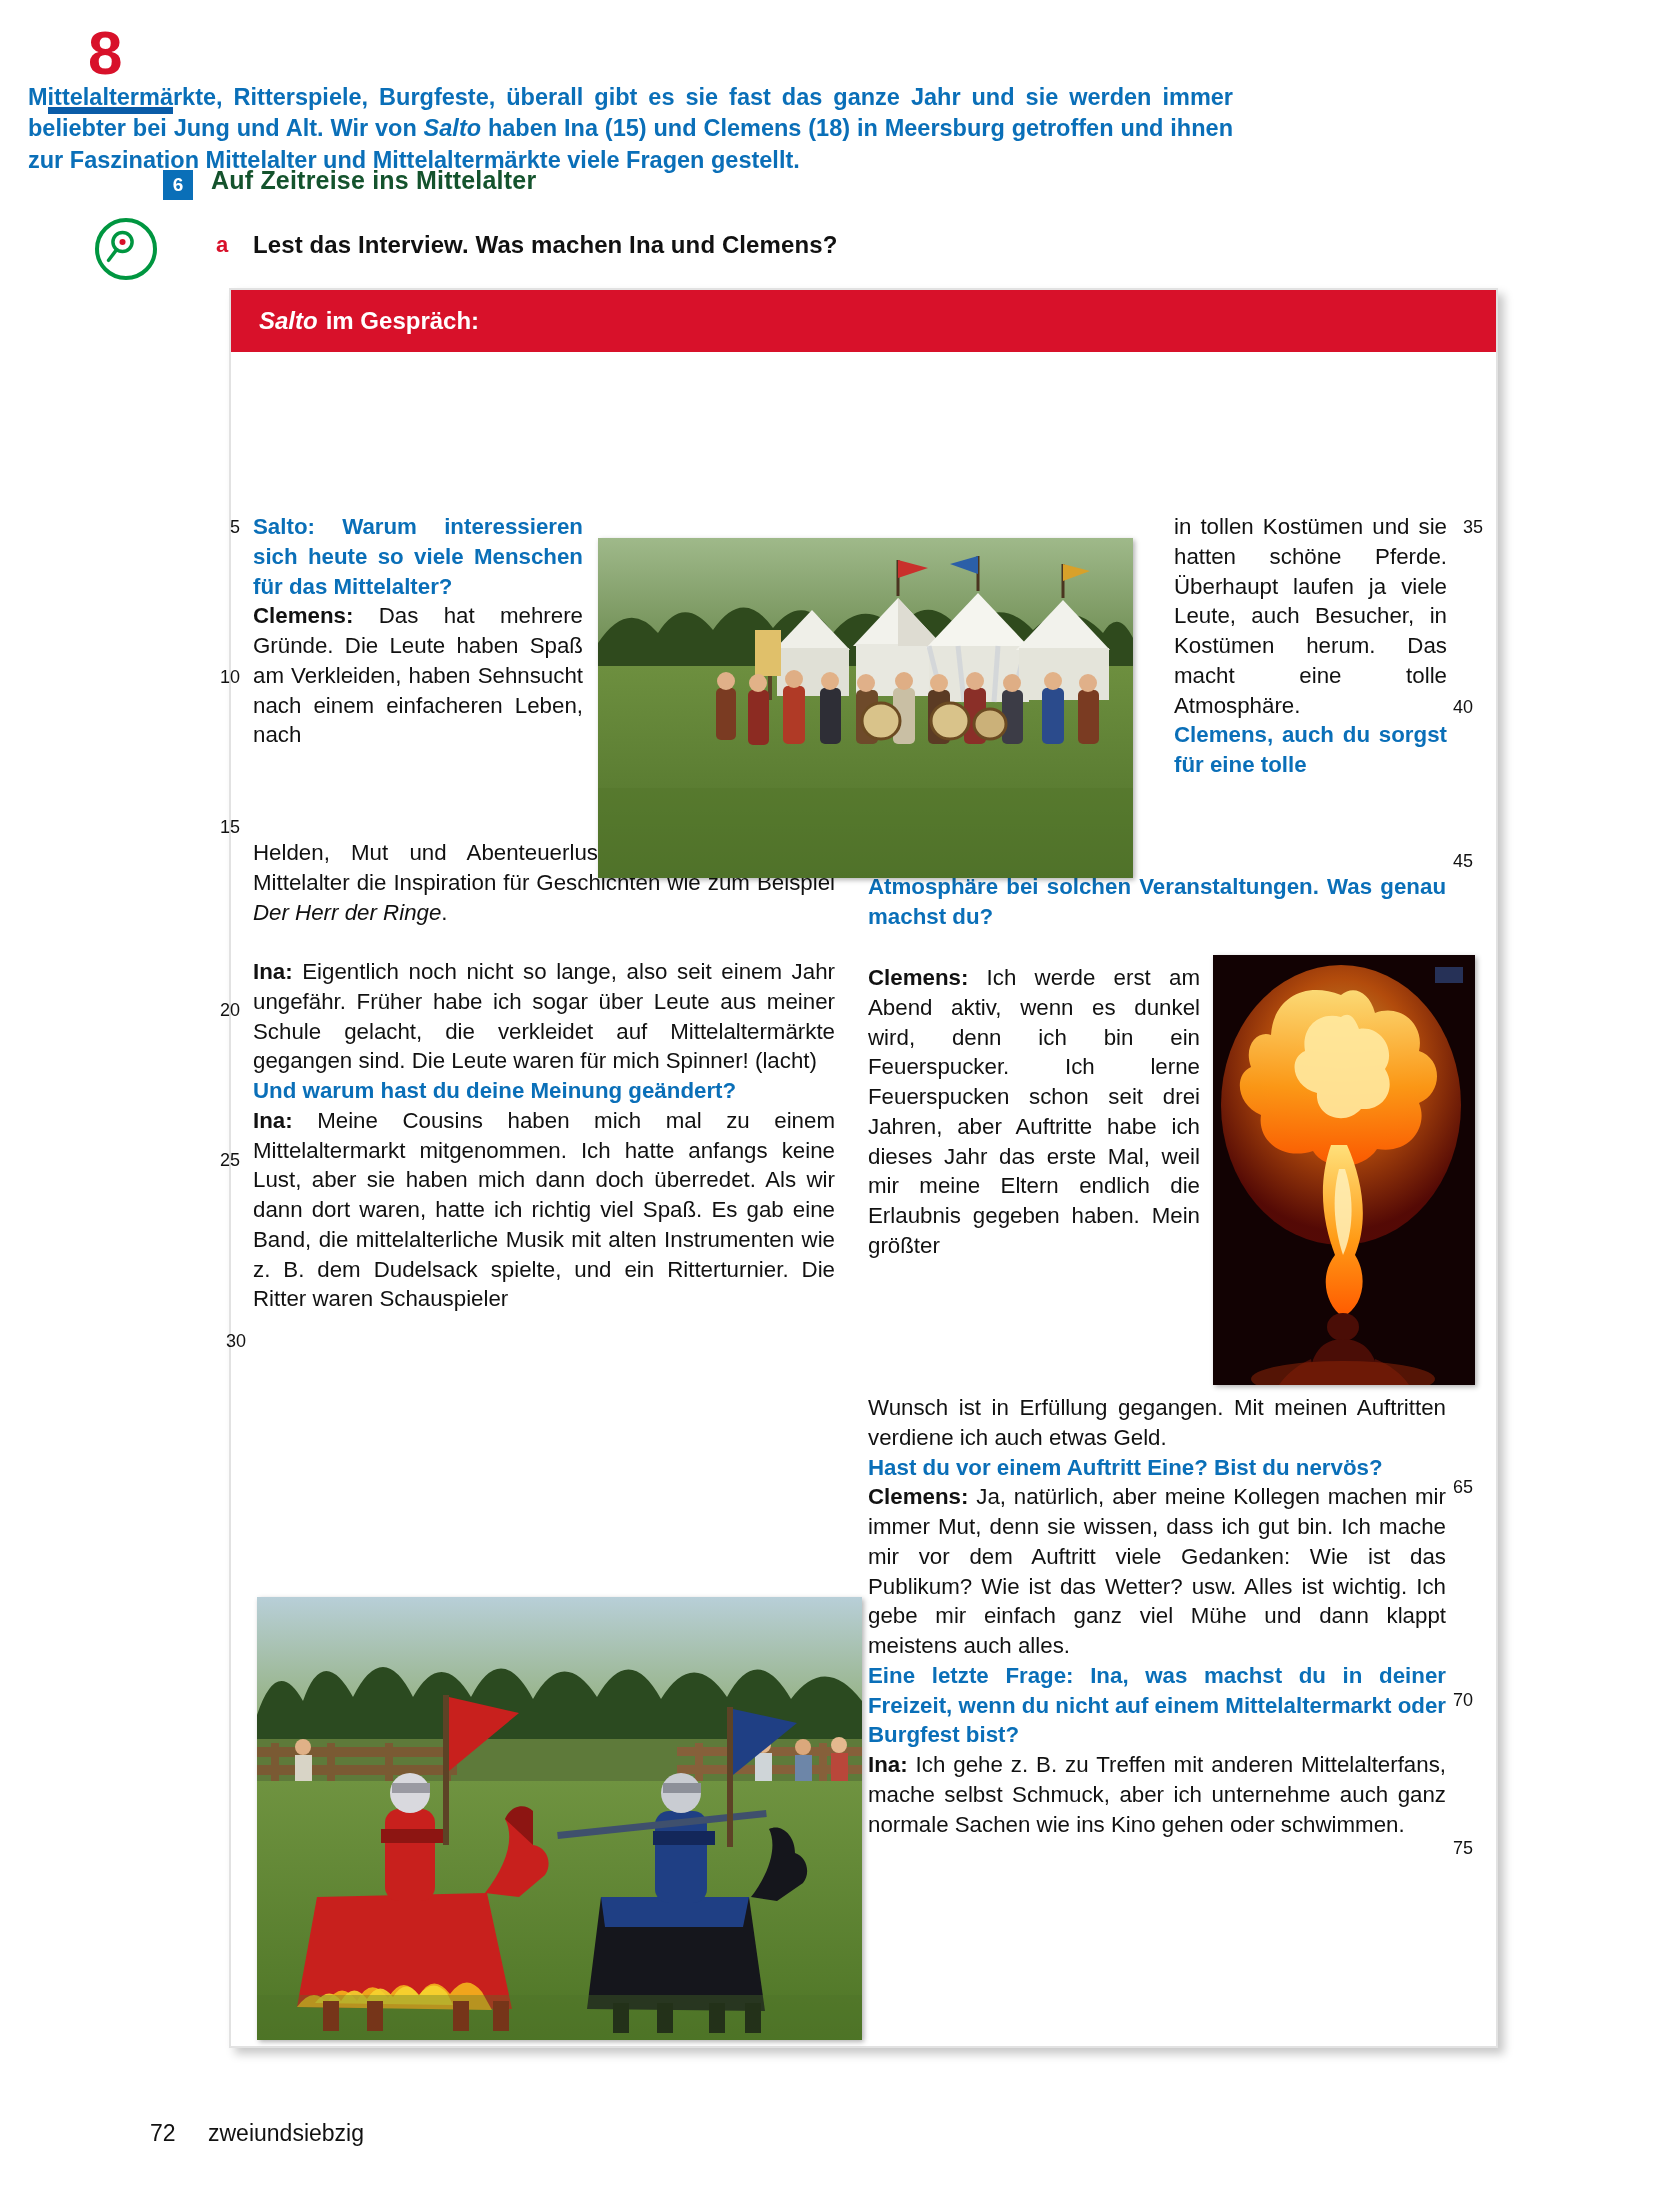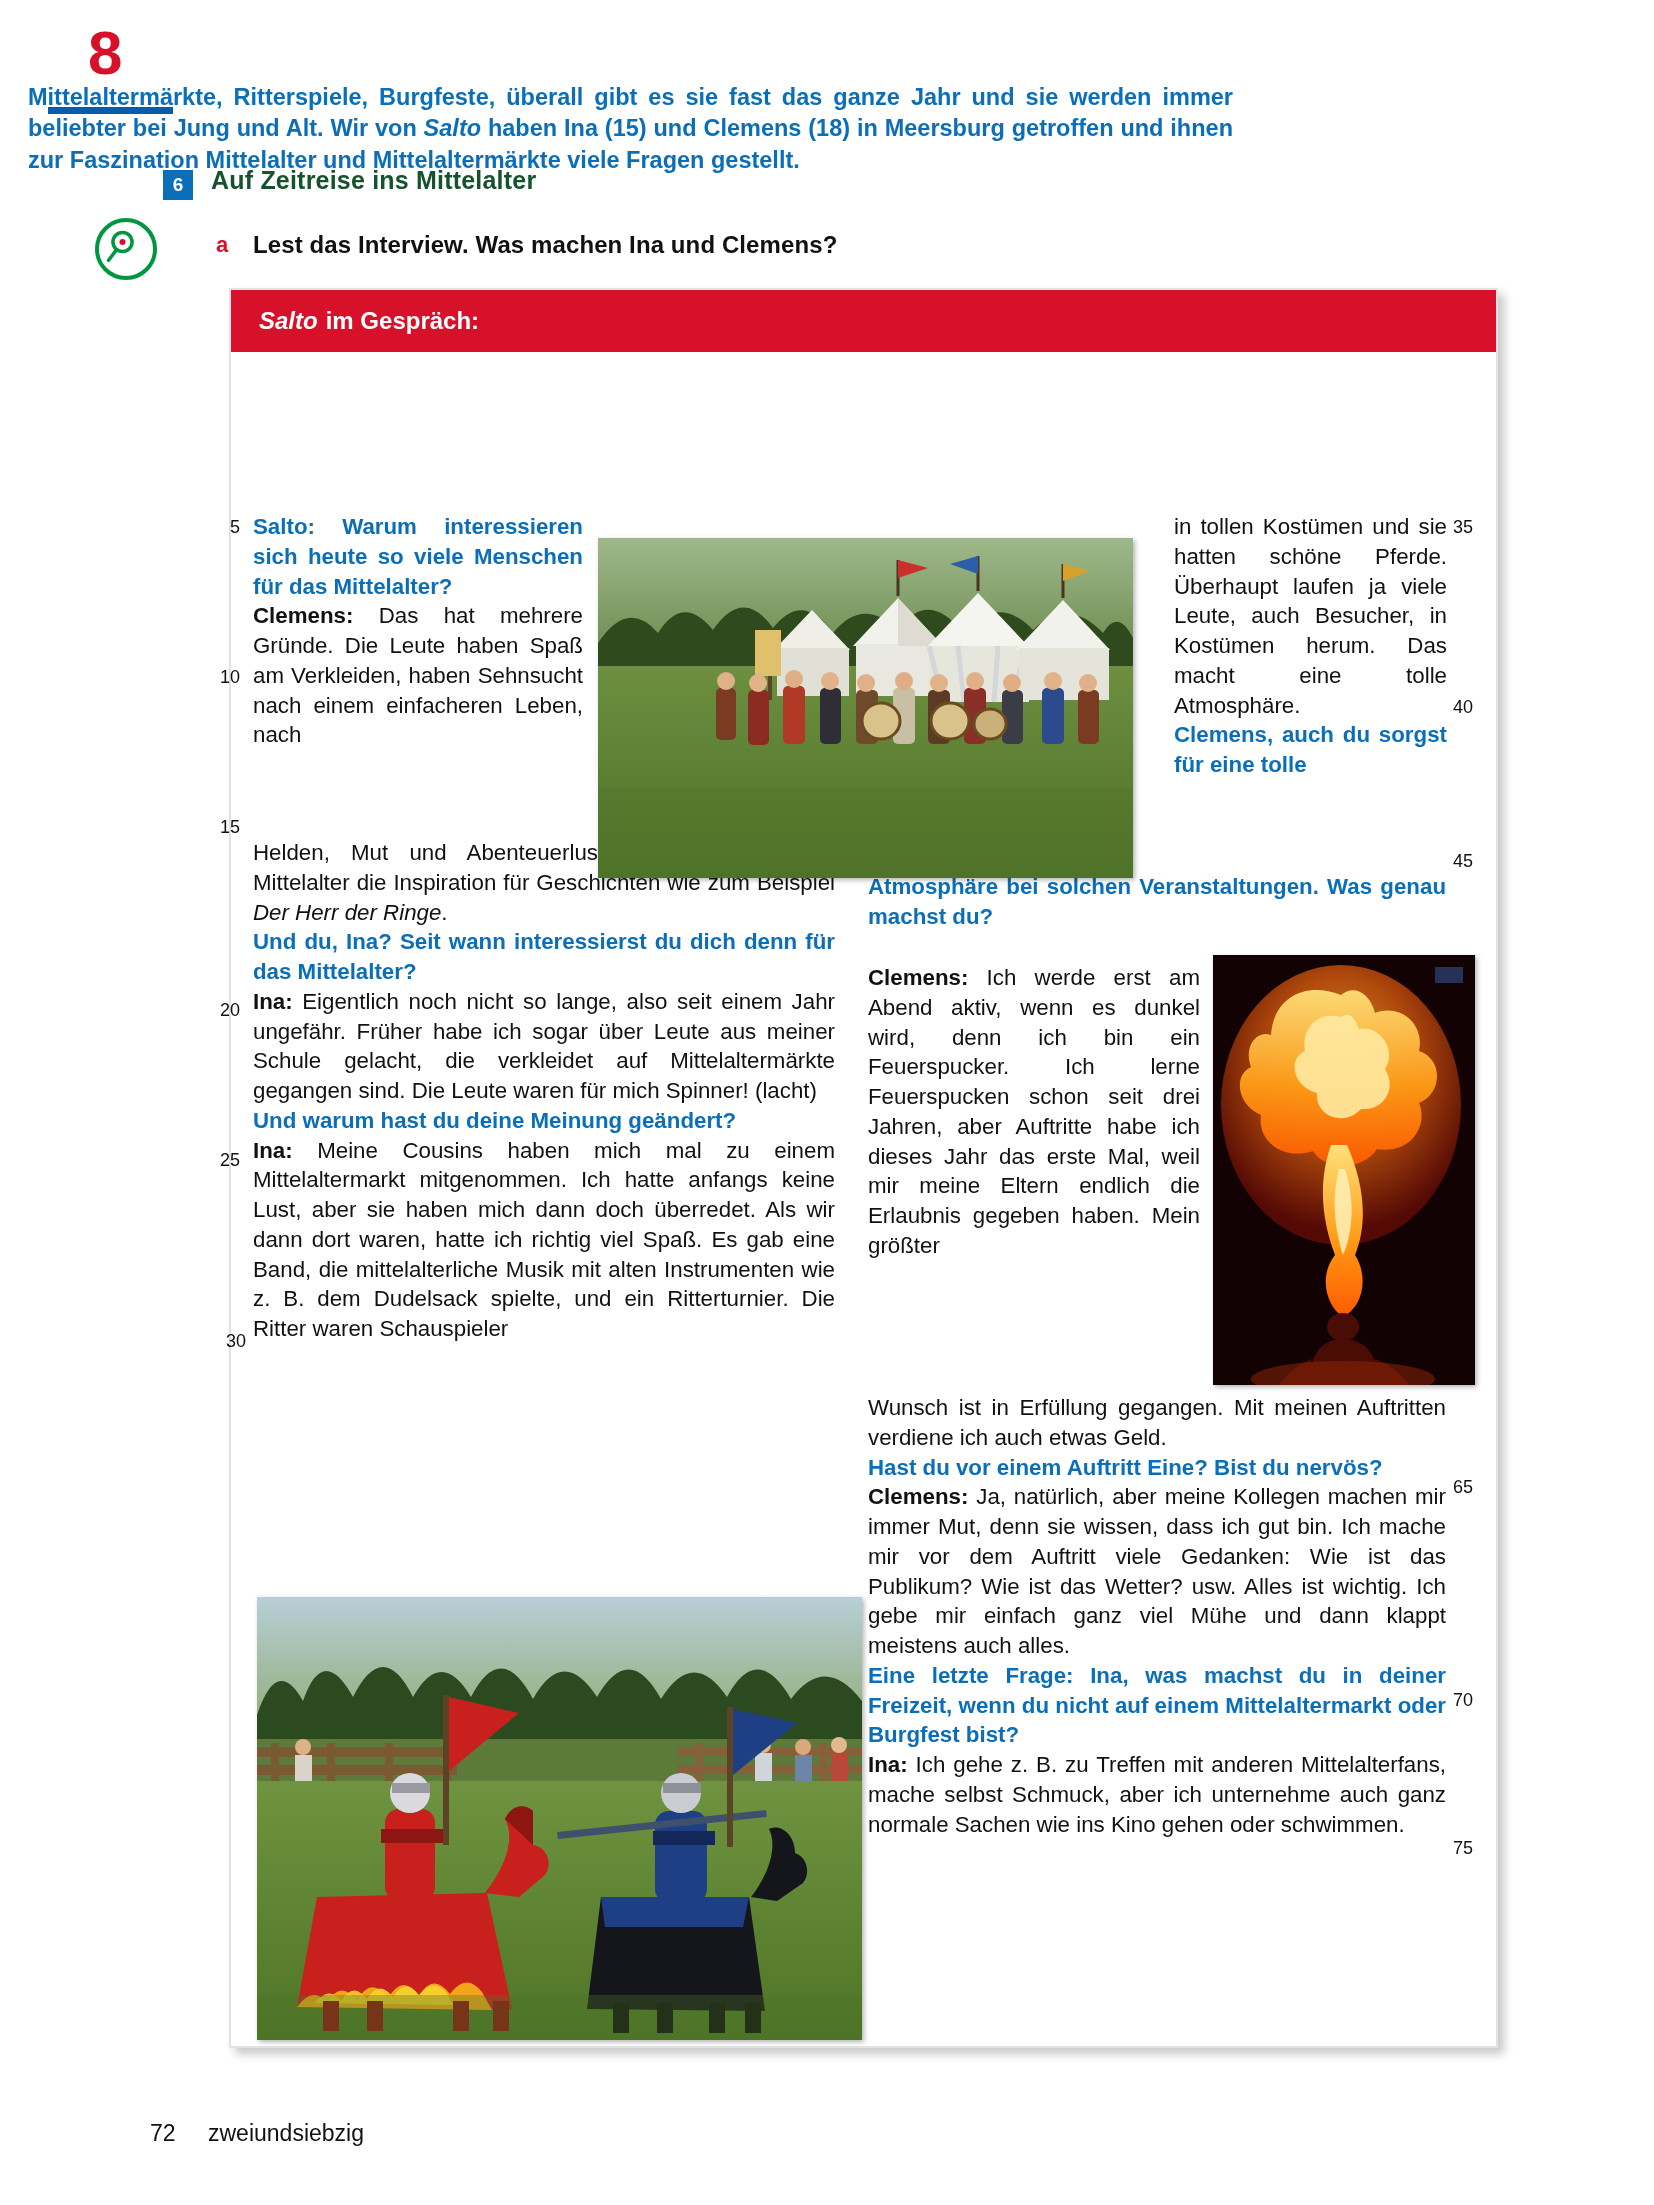--- a/index.html
+++ b/index.html
@@ -228,38 +228,38 @@
   Fragen gestellt.
 </div>
 
 <div class="lineno" style="left:210px; top:517px;">5</div>
 <div class="lineno" style="left:210px; top:667px;">10</div>
 <div class="lineno" style="left:210px; top:817px;">15</div>
 <div class="lineno" style="left:210px; top:1000px;">20</div>
 <div class="lineno" style="left:210px; top:1150px;">25</div>
 <div class="lineno" style="left:216px; top:1331px;">30</div>
 
-<div class="lineno-r" style="left:1453px; top:517px;">35</div>
+<div class="lineno-r" style="left:1453px; top:517px;text-align:right;">35</div>
 <div class="lineno-r" style="left:1453px; top:697px;">40</div>
 <div class="lineno-r" style="left:1453px; top:851px;">45</div>
 <div class="lineno-r" style="left:1453px; top:1027px;">50</div>
 <div class="lineno-r" style="left:1453px; top:1177px;">55</div>
 <div class="lineno-r" style="left:1453px; top:1357px;">60</div>
 <div class="lineno-r" style="left:1453px; top:1477px;">65</div>
 <div class="lineno-r" style="left:1453px; top:1658px;margin-top:32px;">70</div>
 <div class="lineno-r" style="left:1453px; top:1838px;">75</div>
 
 <div class="col" style="left:253px; top:512px; width:330px;">
   <span class="q">Salto: Warum interessieren sich heute so viele Menschen für das Mittelalter?</span><br>
   <span class="spk">Clemens:</span> Das hat mehrere Gründe. Die Leute haben Spaß am Verkleiden, haben Sehnsucht nach einem einfacheren Leben, nach
 </div>
 
 <div class="col" style="left:253px; top:838px; width:582px;">
   Helden, Mut und Abenteuerlust. Außerdem ist das Mittelalter die Inspiration für Geschichten wie zum Beispiel <span class="it">Der Herr der Ringe</span>.<br>
-  <span class="q">Und du, Ina? Seit wann interessierst du dich denn für das Mittelalter?</span><br>
+  <br>
   <span class="spk">Ina:</span> Eigentlich noch nicht so lange, also seit einem Jahr ungefähr. Früher habe ich sogar über Leute aus meiner Schule gelacht, die verkleidet auf Mittelaltermärkte gegangen sind. Die Leute waren für mich Spinner! (lacht)<br>
   <span class="q">Und warum hast du deine Meinung geändert?</span><br>
   <span class="spk">Ina:</span> Meine Cousins haben mich mal zu einem Mittelaltermarkt mitgenommen. Ich hatte anfangs keine Lust, aber sie haben mich dann doch überredet. Als wir dann dort waren, hatte ich richtig viel Spaß. Es gab eine Band, die mittelalterliche Musik mit alten Instrumenten wie z. B. dem Dudelsack spielte, und ein Ritterturnier. Die Ritter waren Schauspieler
 </div>
 
 <div class="col" style="left:1174px; top:512px; width:273px;">
   in tollen Kostümen und sie hatten schöne Pferde. Überhaupt laufen ja viele Leute, auch Besucher, in Kostümen herum. Das macht eine tolle Atmosphäre.<br>
   <span class="q">Clemens, auch du sorgst für eine tolle</span>
 </div>
 

